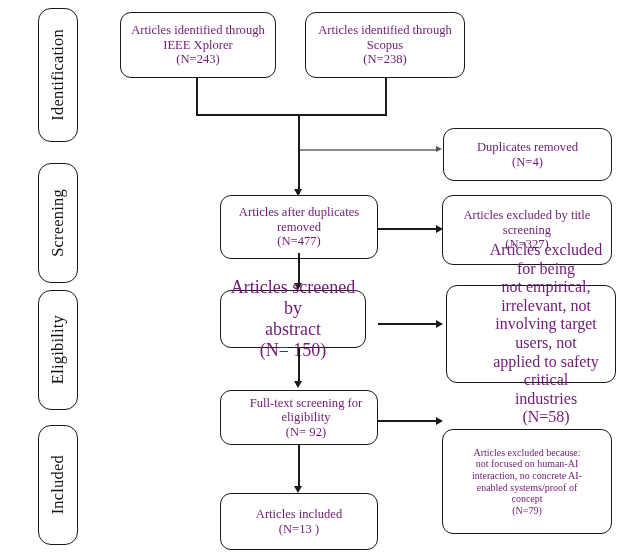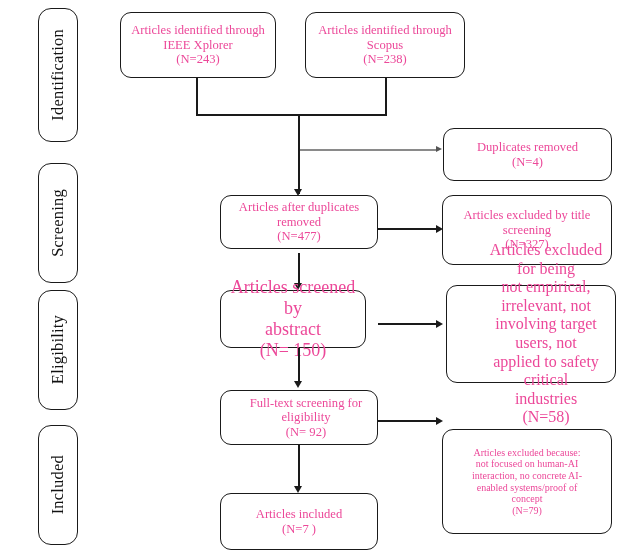--- a/index.html
+++ b/index.html
@@ -19,21 +19,21 @@
   .box {
     position: absolute;
     box-sizing: border-box;
     border: 1.4px solid #1a1a1a;
     border-radius: 11px;
     background: #ffffff;
     display: flex;
     align-items: center;
     justify-content: center;
     text-align: center;
-    color: #ec4899;
+    color: #701a75;
     line-height: 1.16;
     padding: 2px 6px;
   }
   .box .txt {
     display: block;
     width: 100%;
     white-space: pre-line;
   }
   
   .stage {
@@ -123,21 +123,21 @@
   <div class="arrow-down" style="left:294px; top:189px;"></div>
 
   <div class="line-h line-thin" style="left:300px; top:149px; width:136px;"></div>
   <div class="arrow-right thin" style="left:436px; top:146px;"></div>
 
   <div class="box" style="left:443px; top:128px; width:169px; height:53px; font-size:12.6px;">
     <span class="txt">Duplicates removed
 (N=4)</span>
   </div>
 
-  <div class="box" style="left:220px; top:195px; width:158px; height:54px; font-size:12.6px;">
+  <div class="box" style="left:220px; top:195px; width:158px; height:64px; font-size:12.6px;">
     <span class="txt">Articles after duplicates
 removed
 (N=477)</span>
   </div>
 
   <div class="line-h" style="left:378px; top:228px; width:58px;"></div>
   <div class="arrow-right" style="left:436px; top:225px;"></div>
 
   <div class="box" style="left:442px; top:195px; width:170px; height:70px; font-size:12.6px;">
     <span class="txt">Articles excluded by title
@@ -185,16 +185,16 @@
 enabled systems/proof of
 concept
 (N=79)</span>
   </div>
 
   <div class="line-v" style="left:298px; top:445px; height:42px;"></div>
   <div class="arrow-down" style="left:294px; top:486px;"></div>
 
   <div class="box" style="left:220px; top:493px; width:158px; height:57px; font-size:12.6px;">
     <span class="txt">Articles included
-(N=7 )</span>
+(N=13 )</span>
   </div>
 
 </div>
 
 </body></html>

